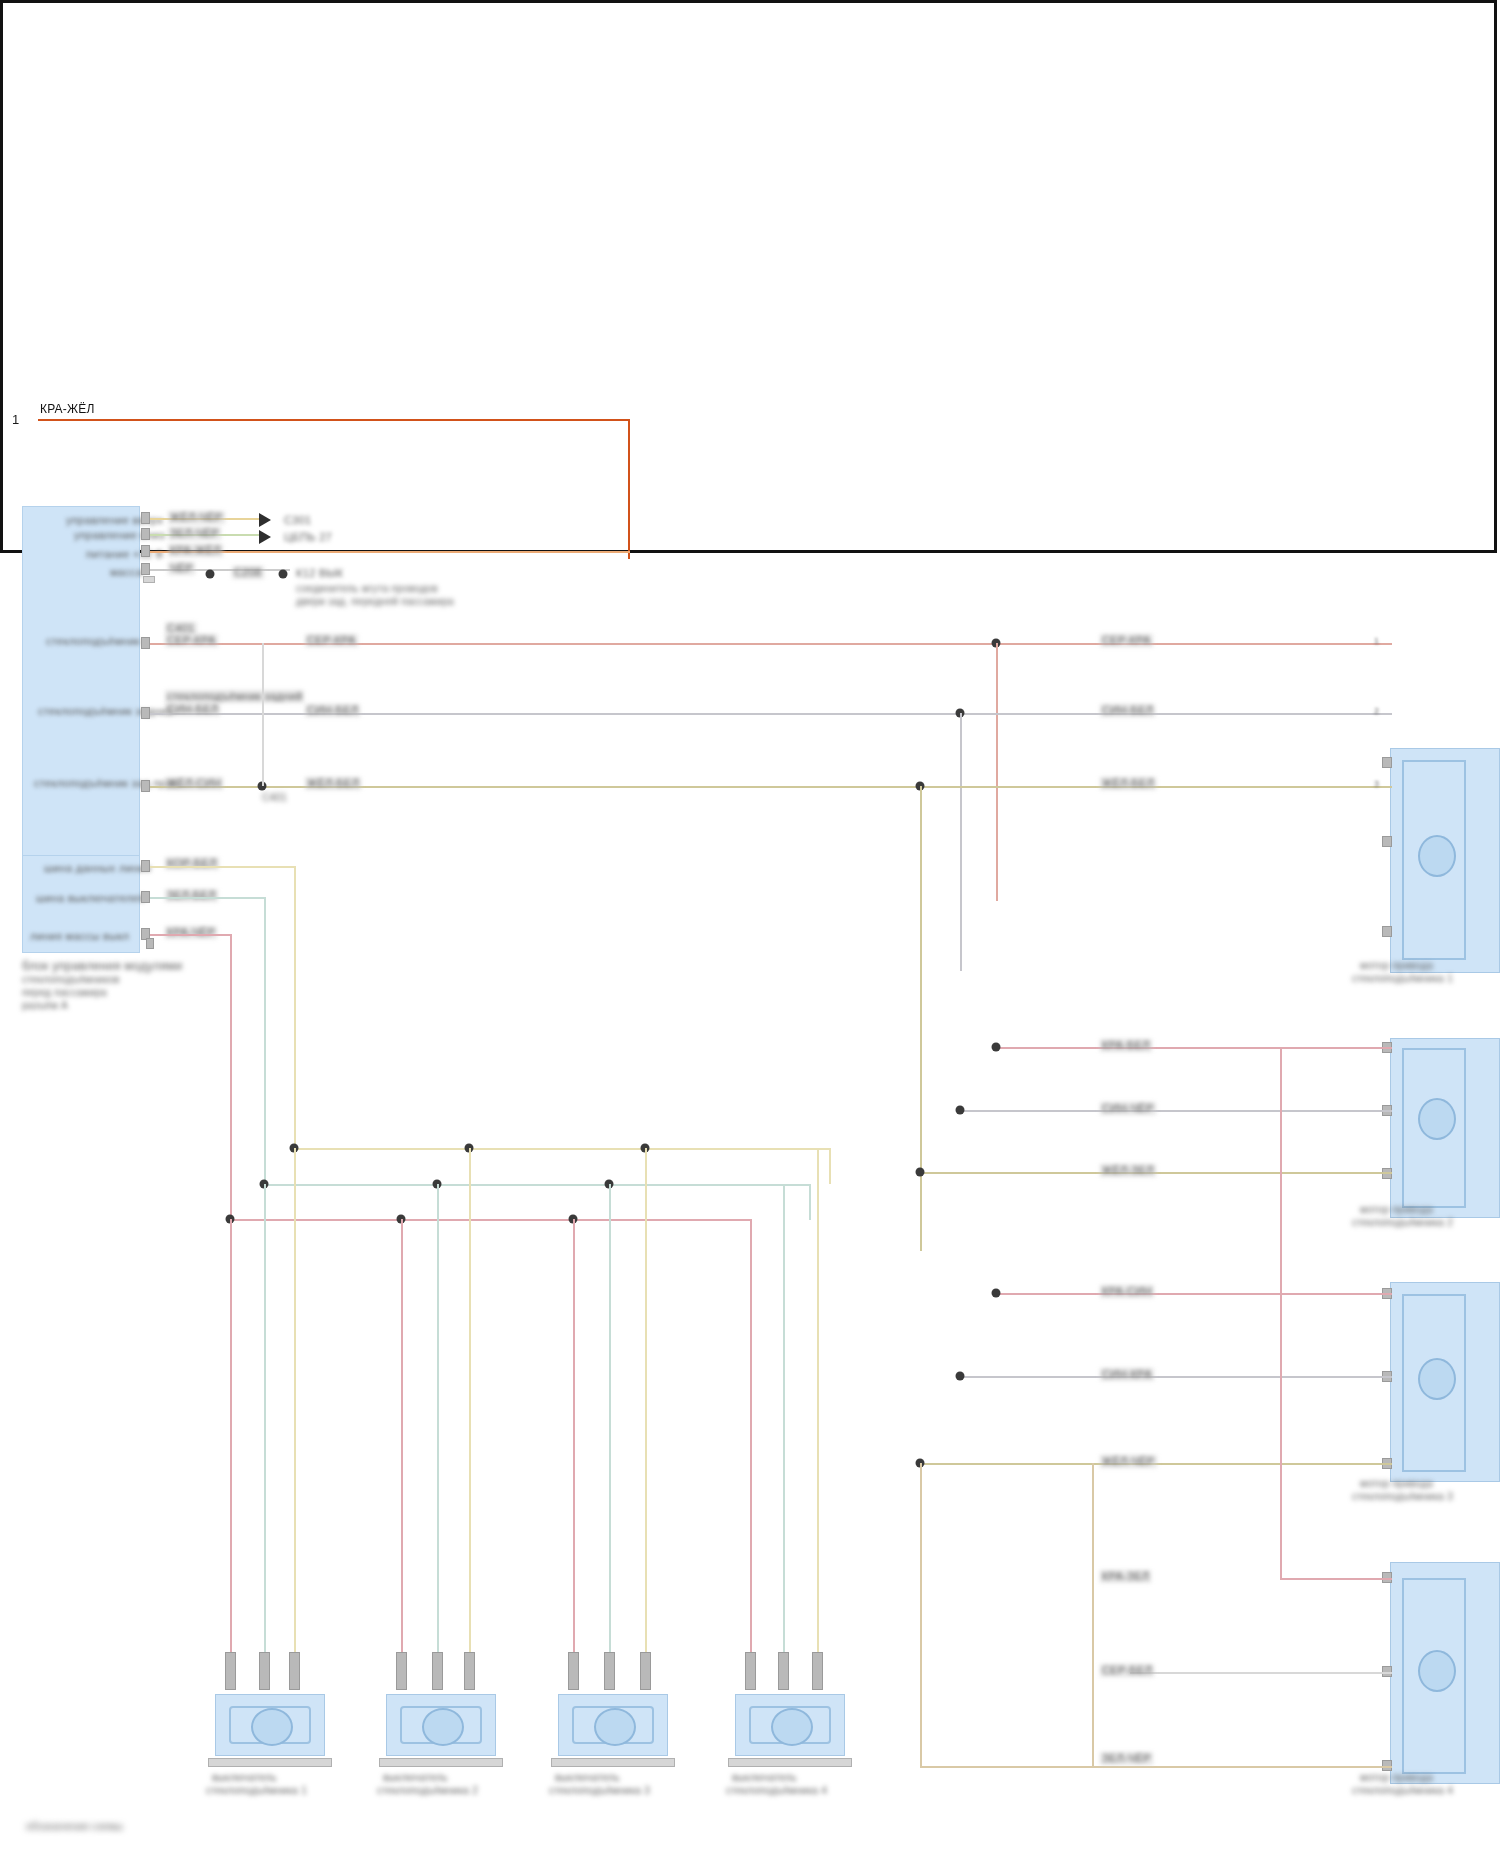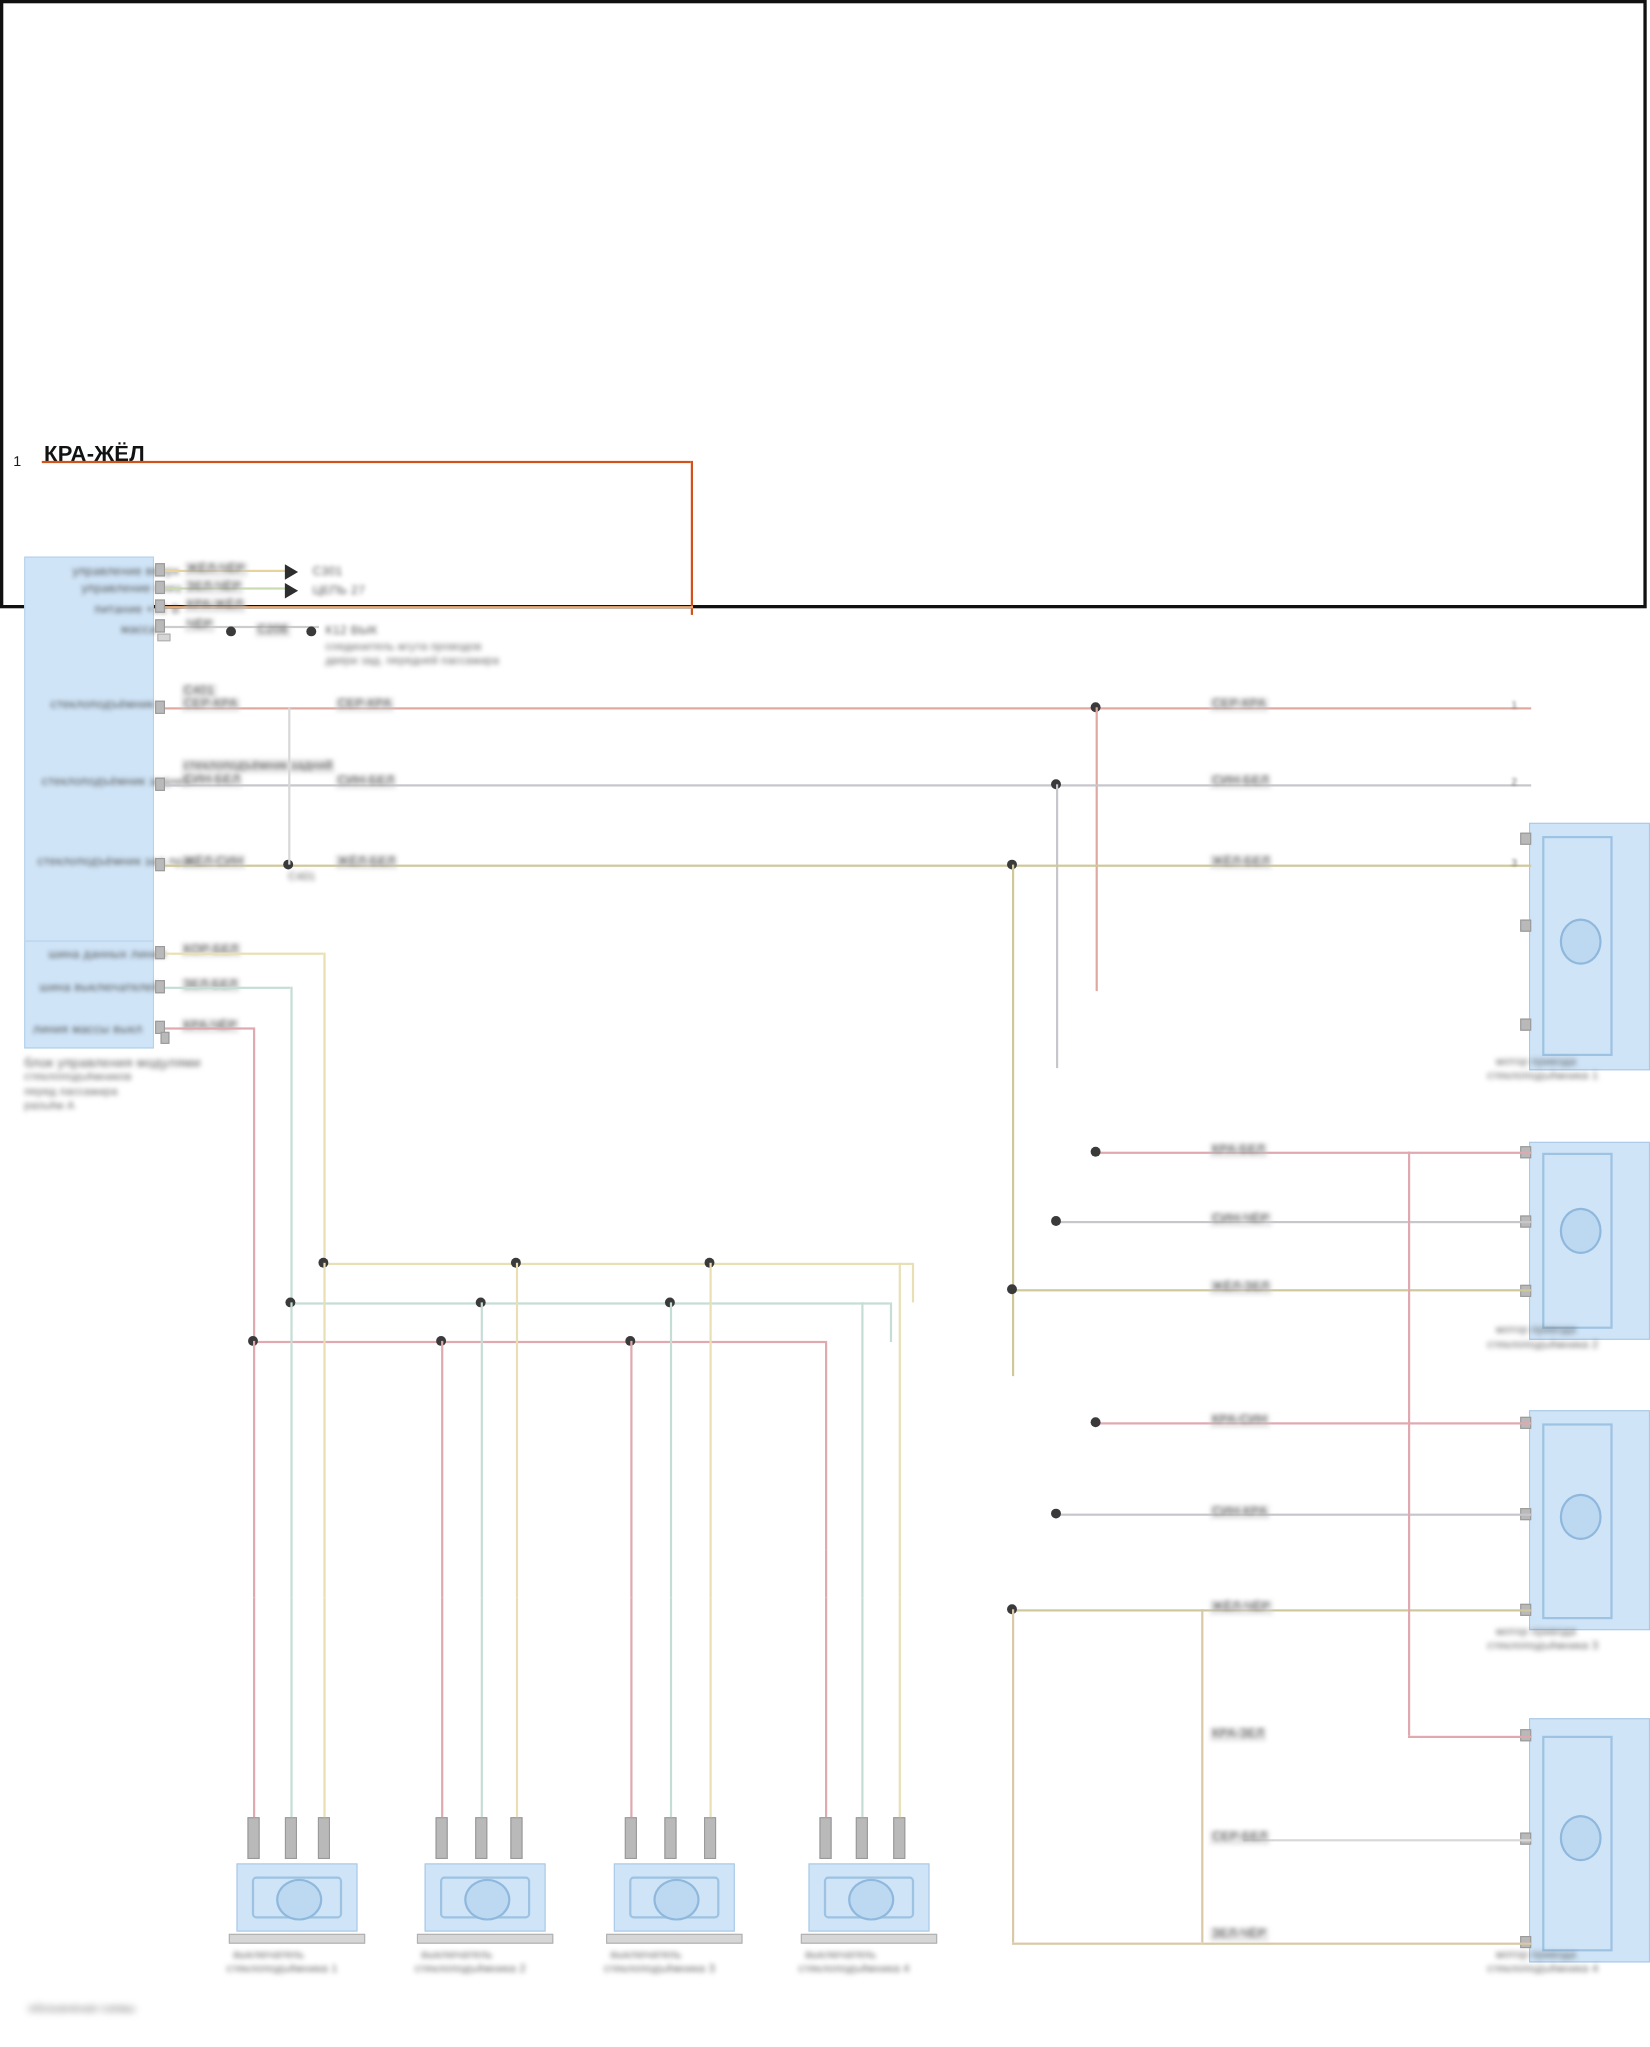--- a/index.html
+++ b/index.html
@@ -5,21 +5,21 @@
   html,body{margin:0;padding:0;background:#ffffff;}
   body{font-family:"Liberation Sans",sans-serif;}
   #page{position:relative;width:1500px;height:1861px;background:#ffffff;overflow:hidden;}
 
   
   .frame{position:absolute;left:0;top:0;width:1497px;height:553px;
          border:3px solid #111;box-sizing:border-box;background:#fff;}
 
   
   .hdr-num{position:absolute;font-size:13px;color:#1a1a1a;}
-  .hdr-label{position:absolute;font-size:20px;color:#121212;letter-spacing:.2px;white-space:nowrap;font-weight:bold;}
+  .hdr-label{position:absolute;font-size:12px;color:#121212;letter-spacing:.2px;white-space:nowrap;}
 
   
   .wire{position:absolute;}
   .wh{height:0;border-top-width:2px;border-top-style:solid;}
   .wv{width:0;border-left-width:2px;border-left-style:solid;}
   .dot{position:absolute;width:9px;height:9px;border-radius:50%;background:#3a3a3a;
        transform:translate(-4.5px,-4.5px);}
   .arrow{position:absolute;width:0;height:0;border-top:7px solid transparent;
          border-bottom:7px solid transparent;border-left:12px solid #2e2e2e;
          transform:translate(-6px,-7px);}

